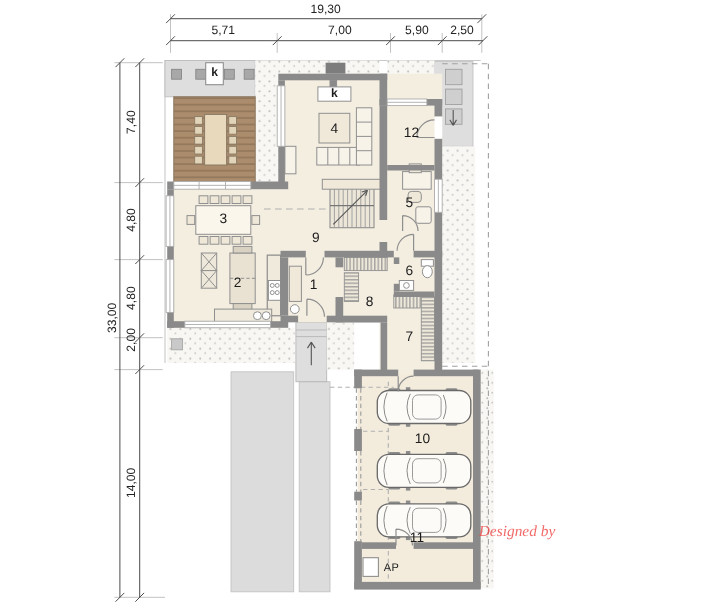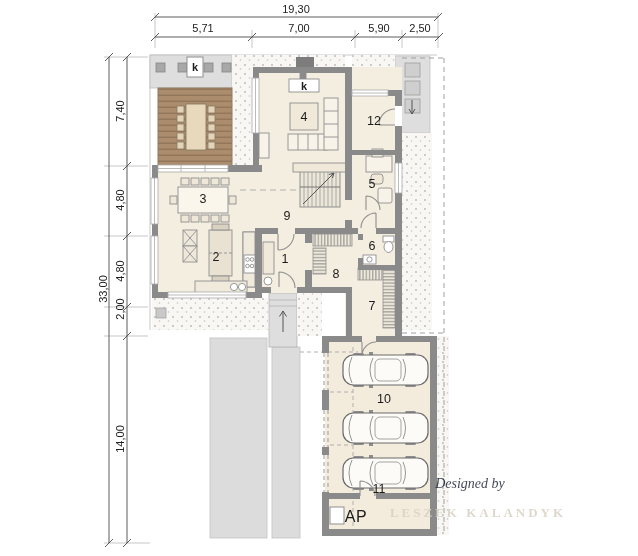--- a/index.html
+++ b/index.html
@@ -4,22 +4,22 @@
 <style>
   html,body{margin:0;padding:0;background:#fff;}
   .plan{position:relative;width:574px;height:556px;background:#ffffff;overflow:hidden;
         font-family:"Liberation Sans",sans-serif;}
   .plan svg{position:absolute;left:0;top:0;}
   .lbl{position:absolute;transform:translate(-50%,-50%);color:#1b1b1b;white-space:nowrap;line-height:1;}
   .room{font-size:12.5px;}
   .dim{font-size:11px;color:#222;}
   .vdim{transform:translate(-50%,-50%) rotate(-90deg);}
   .kmark{font-size:11px;font-weight:bold;}
-  .ap{font-size:16px;letter-spacing:.5px;}
-  .wm1{font-family:"Liberation Serif",serif;font-style:italic;font-size:14px;color:#0f172a;opacity:.8;}
+  .ap{font-size:10px;letter-spacing:.5px;}
+  .wm1{font-family:"Liberation Serif",serif;font-style:italic;font-size:14px;color:#ef4444;opacity:.8;}
   .wm2{font-family:"Liberation Serif",serif;font-size:13px;font-weight:bold;letter-spacing:3px;color:#d8d2c4;opacity:.85;}
 </style>
 </head>
 <body>
 
 <div class="plan">
 
 <svg width="638" height="556" viewBox="0 0 638 556">
   <defs>
     <pattern id="gravel" width="9" height="9" patternUnits="userSpaceOnUse">
@@ -333,21 +333,21 @@
     <path d="M127,57 V543"></path>
     <g>
       <path d="M105,61 l8,-8 M105,547 l8,-8"></path>
       <path d="M123,61 l8,-8 M123,170 l8,-8 M123,240 l8,-8 M123,311 l8,-8 M123,340 l8,-8 M123,547 l8,-8"></path>
     </g>
   </g>
 </svg>
 
 <div class="lbl dim" style="left:296px;top:9px">19,30</div>
 <div class="lbl dim" style="left:203px;top:28px">5,71</div>
-<div class="lbl dim" style="left:299px;top:28px">7,00</div>
+<div class="lbl dim" style="left:309px;top:28px">7,00</div>
 <div class="lbl dim" style="left:379px;top:28px">5,90</div>
 <div class="lbl dim" style="left:420px;top:28px">2,50</div>
 
 <div class="lbl dim vdim" style="left:103px;top:289px">33,00</div>
 <div class="lbl dim vdim" style="left:120px;top:111px">7,40</div>
 <div class="lbl dim vdim" style="left:120px;top:200px">4,80</div>
 <div class="lbl dim vdim" style="left:120px;top:271px">4,80</div>
 <div class="lbl dim vdim" style="left:120px;top:309px">2,00</div>
 <div class="lbl dim vdim" style="left:120px;top:439px">14,00</div>
 
@@ -362,15 +362,14 @@
 <div class="lbl room" style="left:287px;top:216px">9</div>
 <div class="lbl room" style="left:384px;top:399px">10</div>
 <div class="lbl room" style="left:379px;top:489px">11</div>
 <div class="lbl room" style="left:374px;top:121px">12</div>
 
 <div class="lbl kmark" style="left:195px;top:67px">k</div>
 <div class="lbl kmark" style="left:304px;top:86px">k</div>
 <div class="lbl ap" style="left:356px;top:517px">AP</div>
 
 <div class="lbl wm1" style="left:470px;top:484px">Designed by</div>
-<div class="lbl wm2" style="left:478px;top:512px">LESZEK KALANDYK</div>
 
 </div>
 
 </body></html>

